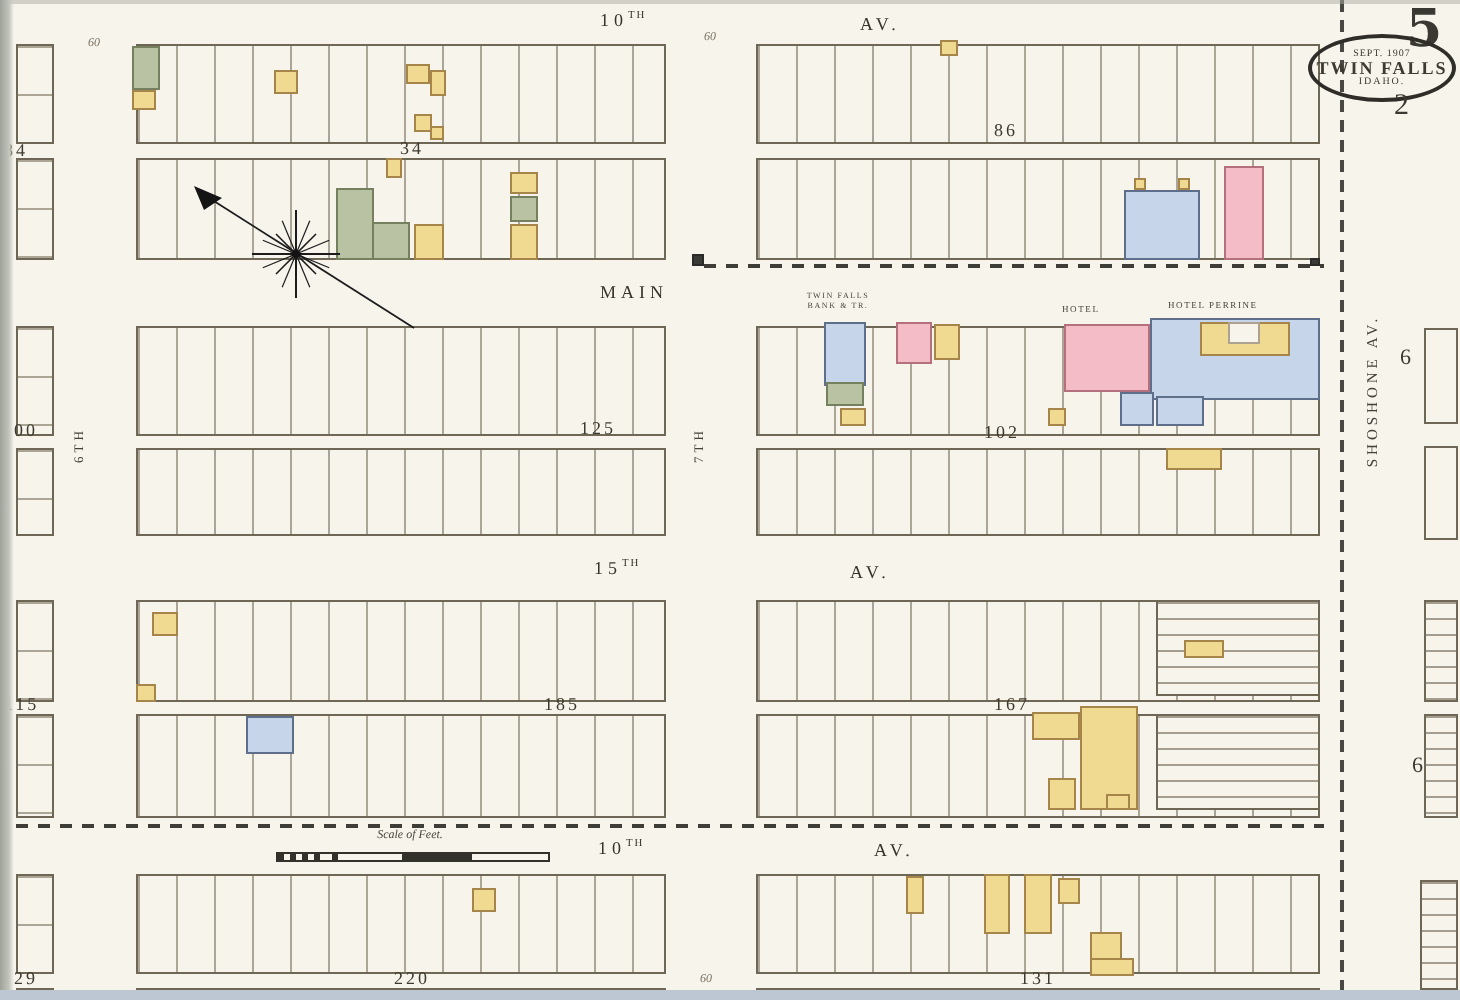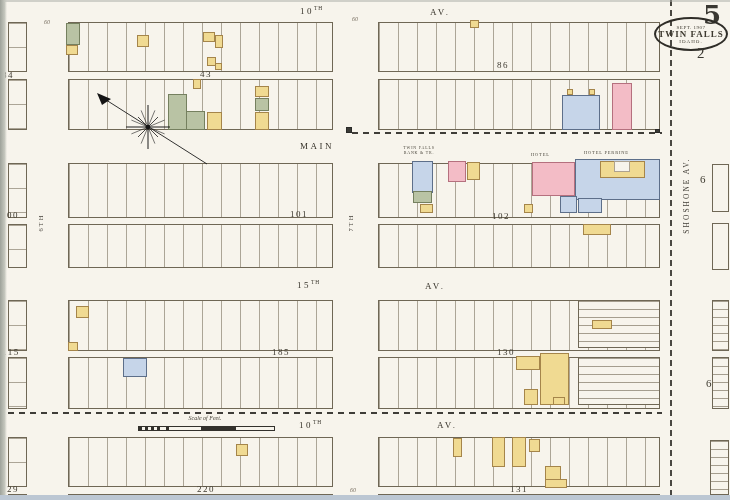--- a/index.html
+++ b/index.html
@@ -147,28 +147,28 @@
   <div class="street" style="left:300px;top:141px"><span>MAIN</span></div>
   <div class="street" style="left:297px;top:279px"><span>15</span><sup>TH</sup></div>
   <div class="street" style="left:425px;top:281px"><span>AV.</span></div>
   <div class="street" style="left:299px;top:419px"><span>10</span><sup>TH</sup></div>
   <div class="street" style="left:437px;top:420px"><span>AV.</span></div>
   <div class="vstreet" style="left:641px;top:191px;width:90px;text-align:center"><span>SHOSHONE AV.</span></div>
   <div class="vstreet" style="left:338px;top:216px;width:24px;font-size:6.5px"><span>7TH</span></div>
   <div class="vstreet" style="left:28px;top:216px;width:24px;font-size:6.5px"><span>6TH</span></div>
 
   <div class="blocknum" style="left:2px;top:70px">84</div>
-  <div class="blocknum" style="left:200px;top:69px">43</div>
+  <div class="blocknum" style="left:200px;top:69px">34</div>
   <div class="blocknum" style="left:497px;top:60px">86</div>
   <div class="blocknum" style="left:1px;top:210px">100</div>
-  <div class="blocknum" style="left:290px;top:209px">101</div>
+  <div class="blocknum" style="left:290px;top:209px">125</div>
   <div class="blocknum" style="left:492px;top:211px">102</div>
   <div class="blocknum" style="left:2px;top:347px">115</div>
   <div class="blocknum" style="left:272px;top:347px">185</div>
-  <div class="blocknum" style="left:497px;top:347px">130</div>
+  <div class="blocknum" style="left:497px;top:347px">167</div>
   <div class="blocknum" style="left:1px;top:484px">129</div>
   <div class="blocknum" style="left:197px;top:484px">220</div>
   <div class="blocknum" style="left:510px;top:484px">131</div>
   <div class="blocknum" style="left:700px;top:173px;font-size:11px">6</div>
   <div class="blocknum" style="left:706px;top:377px;font-size:11px">6</div>
 
   <div class="tinylabel" style="left:531px;top:152px">HOTEL</div>
   <div class="tinylabel" style="left:584px;top:150px">HOTEL PERRINE</div>
   <div class="tinylabel" style="left:400px;top:145px;width:38px;text-align:center;font-size:4px">TWIN FALLS</div>
   <div class="tinylabel" style="left:400px;top:150px;width:38px;text-align:center;font-size:4px">BANK &amp; TR.</div>

